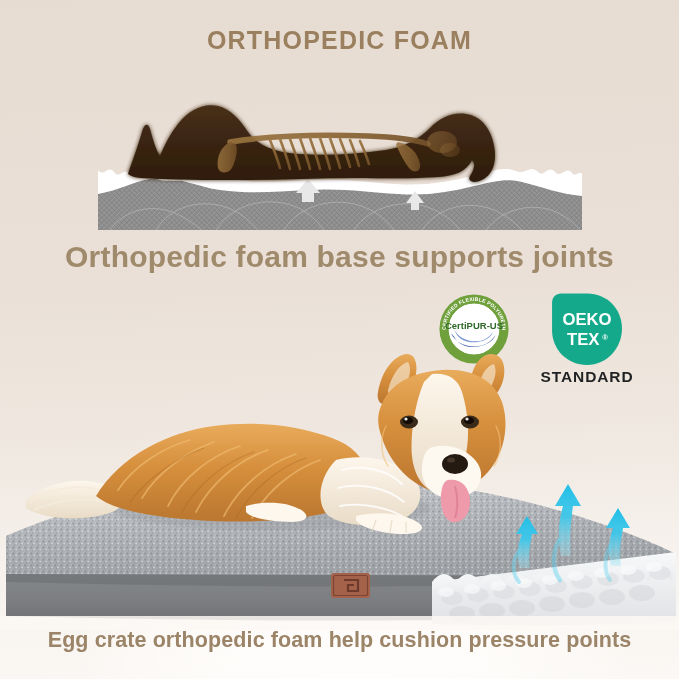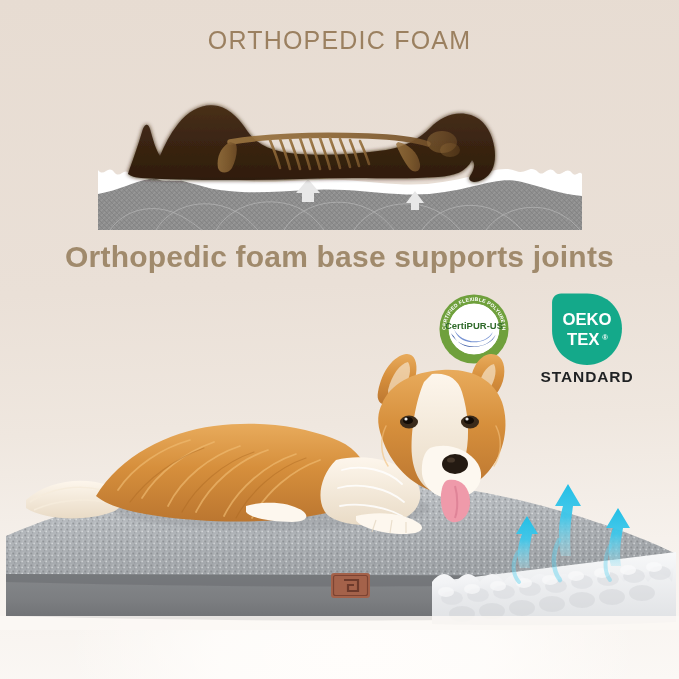--- a/index.html
+++ b/index.html
@@ -14,21 +14,21 @@
     width:679px; height:679px;
     background:
       radial-gradient(ellipse 420px 200px at 52% 96%, #fffdfb 0%, rgba(255,253,251,0.85) 32%, rgba(255,253,251,0) 68%),
       linear-gradient(178deg, #e7dcd2 0%, #eae0d7 42%, #efe7df 62%, #f6f1ec 80%, #fbf8f5 100%);
   }
 
   
   .title {
     position:absolute; left:0; top:26px; width:100%;
     text-align:center;
-    font-size:25px; font-weight:400; letter-spacing:1.2px;
+    font-size:25px; font-weight:700; letter-spacing:1.2px;
     color:#9b8060;
   }
 
   
   #diagram {
     position:absolute; left:98px; top:84px;
     width:484px; height:152px;
   }
   #diagram svg { display:block; width:100%; height:100%; }
 
@@ -503,14 +503,15 @@
             <path d="M386 96 C 380 108, 380 124, 388 136"></path>
             <path d="M496 96 C 502 108, 502 124, 494 136"></path>
           </g>
         </g>
       </g>
 
       <rect x="0" y="286" width="679" height="14" fill="#fbf8f5" opacity="0.85"></rect>
     </svg>
   </div>
 
+  <div class="caption2">Egg crate orthopedic foam help cushion pressure points</div>
 
 </div>
 
 </body></html>

